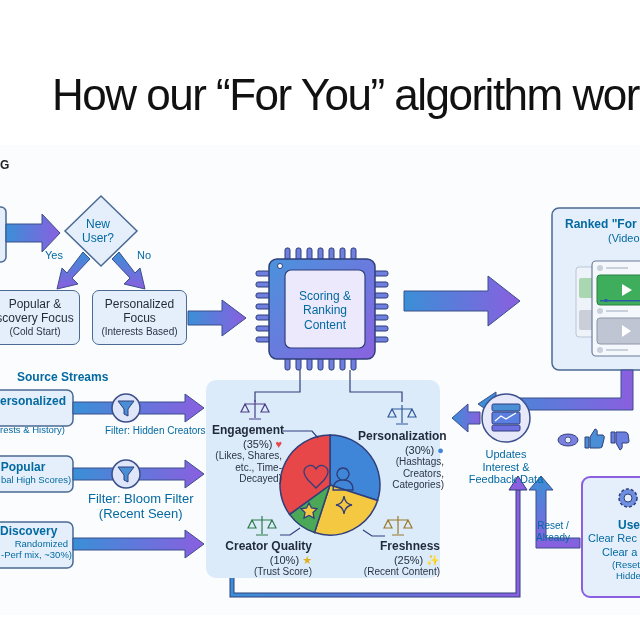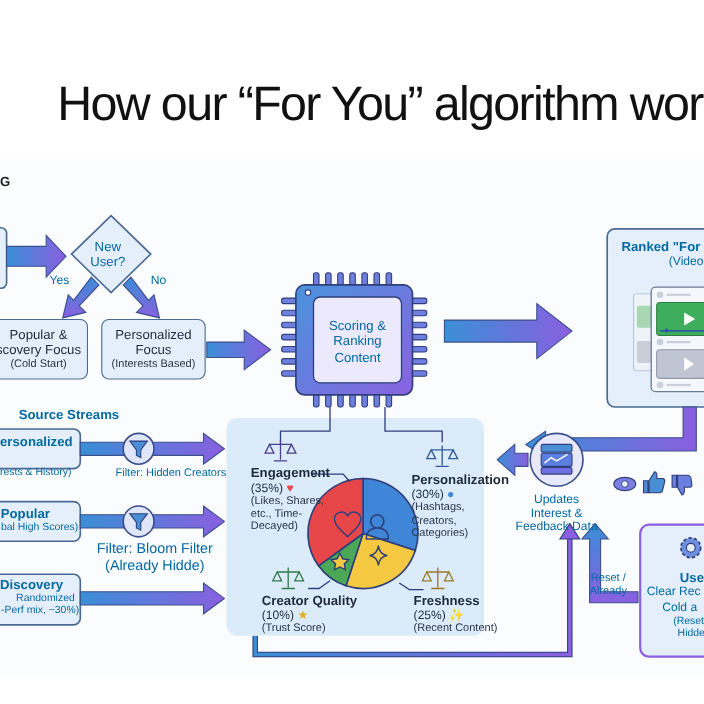--- a/index.html
+++ b/index.html
@@ -7,21 +7,21 @@
   .title{position:absolute;left:52px;top:70px;font-size:44px;letter-spacing:-1.5px;color:#111;white-space:nowrap;font-family:"Liberation Sans",sans-serif;}
   .canvas{position:absolute;left:0;top:145px;width:640px;height:470px;background:#fbfcfe;}
   .sec-head{position:absolute;left:0;top:158px;font-size:12px;font-weight:bold;color:#222;}
   .box{position:absolute;background:#e4effb;border:1.5px solid #4a6a94;border-radius:7px;text-align:center;box-sizing:border-box;display:flex;flex-direction:column;justify-content:center;line-height:1.15;}
   .box .b1{font-size:12px;color:#1f2a3a;}
   .box .b2{font-size:10px;color:#2a3547;}
   .lbl{position:absolute;font-size:11px;color:#0369a1;text-align:center;line-height:1.15;white-space:nowrap;}
   .lbl.bold{font-weight:bold;}
   svg{position:absolute;left:0;top:0;}
   .panel{position:absolute;left:206px;top:380px;width:234px;height:198px;background:#dcebfa;border-radius:10px;}
-  .wl{position:absolute;text-align:left;line-height:1.15;white-space:nowrap;margin-left:16px;}
+  .wl{position:absolute;text-align:right;line-height:1.15;white-space:nowrap;}
   .wl .n{font-size:12px;font-weight:bold;color:#1f2a3a;}
   .wl .p{font-size:11px;color:#1f2a3a;}
   .wl .d{font-size:10px;color:#2a3547;}
 </style>
 </head>
 <body>
 
 <div class="canvas"></div>
 
 <div class="title">How our “For You” algorithm work</div>
@@ -235,21 +235,21 @@
   <div style="font-size:9.5px;margin-top:16px;">rests &amp; History)</div>
 </div>
 <div class="lbl" style="left:93px;top:425px;font-size:10px;margin-left:12px;">Filter: Hidden Creators</div>
 
 <div class="lbl" style="left:0;top:461px;width:72px;text-align:center;">
   <div style="font-size:12px;font-weight:bold;padding-right:26px;">Popular</div>
   <div style="font-size:9.5px;">bal High Scores)</div>
 </div>
 <div class="lbl" style="left:88px;top:492px;font-size:13px;">
   <div>Filter: Bloom Filter</div>
-  <div>(Already Hidde)</div>
+  <div>(Recent Seen)</div>
 </div>
 
 <div class="lbl" style="left:0;top:525px;width:72px;text-align:right;">
   <div style="font-size:12px;font-weight:bold;padding-right:31px;">Discovery</div>
   <div style="font-size:9.5px;padding-right:4px;">Randomized</div>
   <div style="font-size:9.5px;">-Perf mix, ~30%)</div>
 </div>
 
 <div class="wl" style="left:212px;top:424px;width:70px;">
   <div class="n">Engagement</div>
@@ -283,16 +283,16 @@
 </div>
 
 <div class="lbl" style="left:531px;top:520px;width:44px;font-size:10px;">
   <div>Reset /</div>
   <div>Already</div>
 </div>
 
 <div class="lbl" style="left:588px;top:518px;text-align:left;line-height:1.2;">
   <div style="font-size:12px;font-weight:bold;padding-left:30px;">Use</div>
   <div style="font-size:11px;">Clear Rec</div>
-  <div style="font-size:11px;padding-left:14px;">Cold a</div>
+  <div style="font-size:11px;padding-left:14px;">Clear a</div>
   <div style="font-size:9.5px;padding-left:24px;">(Reset</div>
   <div style="font-size:9.5px;padding-left:28px;">Hidde</div>
 </div>
 
 </body></html>

